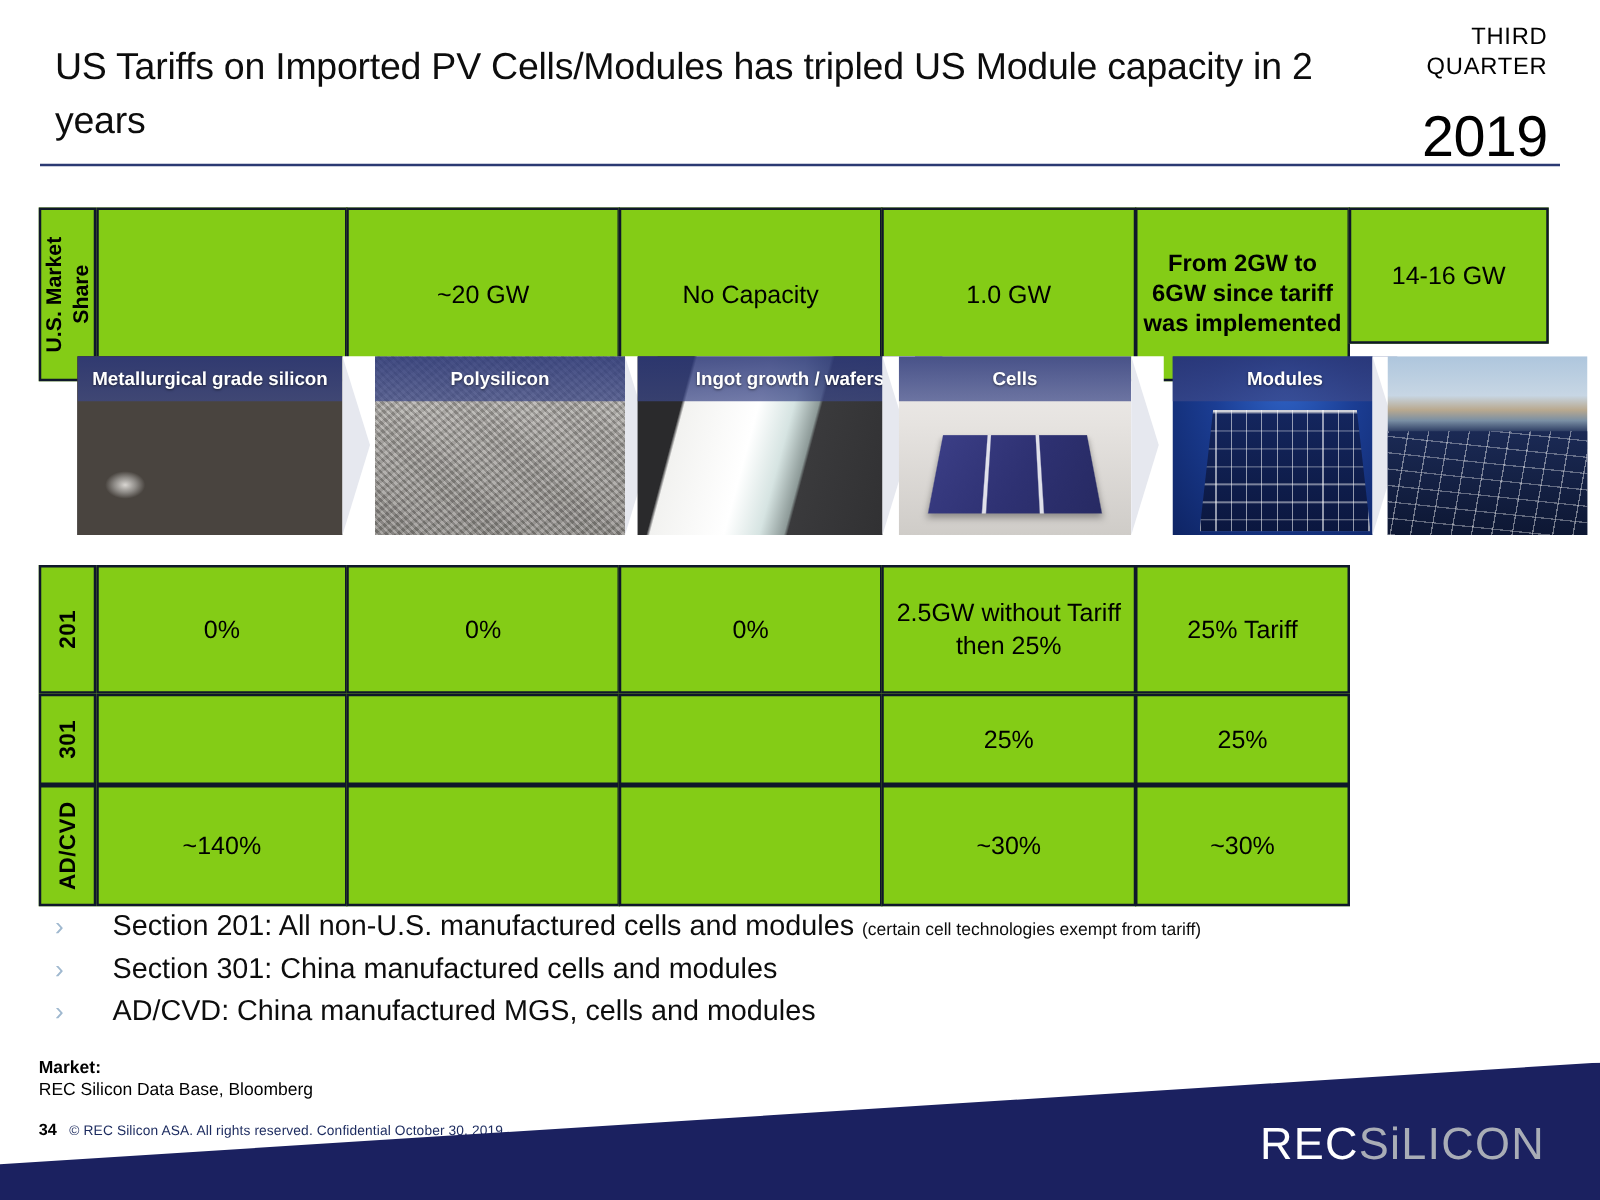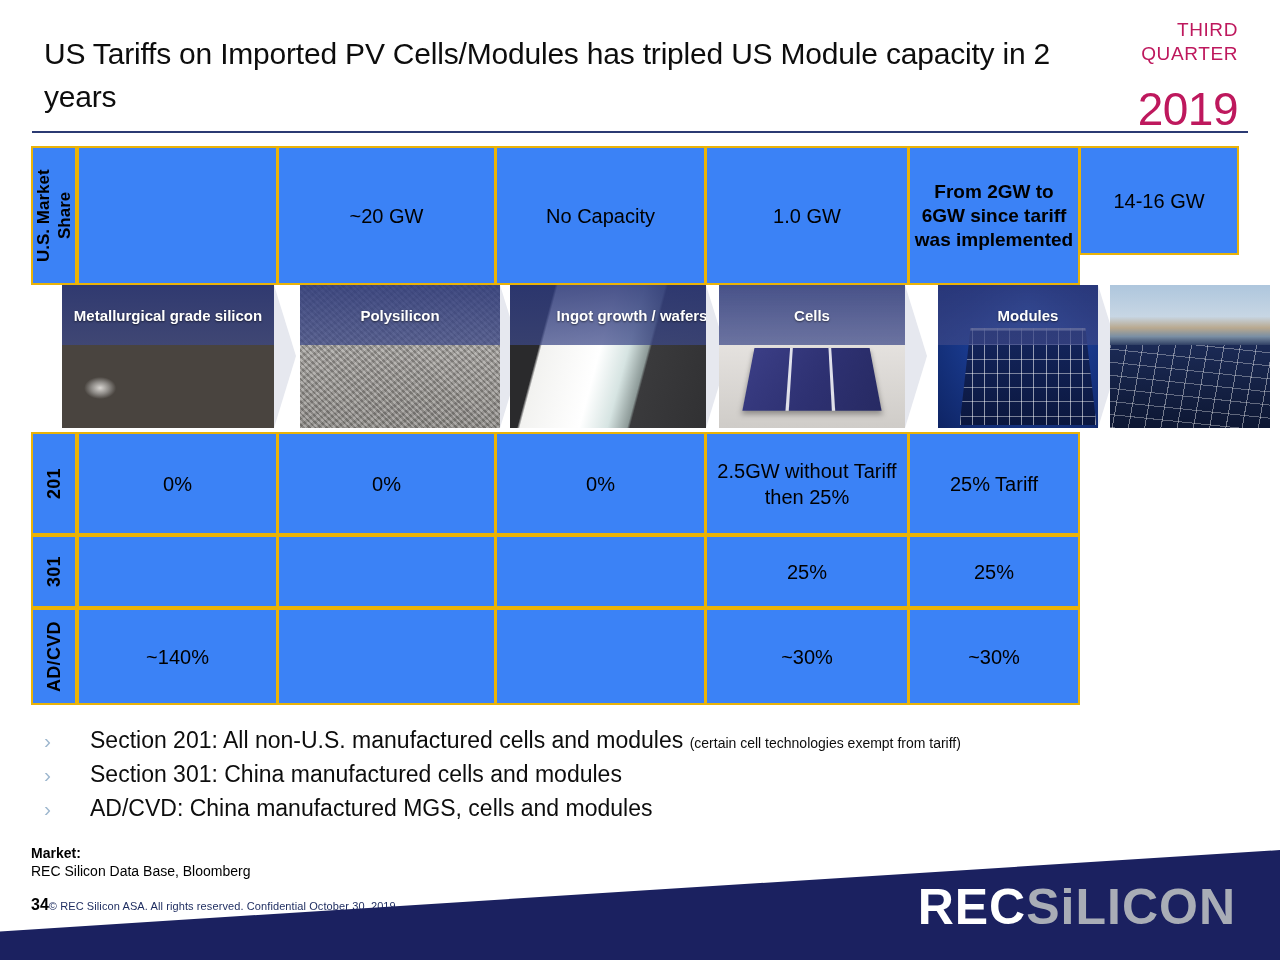--- a/index.html
+++ b/index.html
@@ -28,21 +28,21 @@
     font-size: 30px;
     line-height: 43px;
     font-weight: 400;
     color: #0d0d0d;
     letter-spacing: -0.2px;
   }
   #quarter-block {
     position: absolute;
     right: 42px; top: 18px;
     text-align: right;
-    color: #be185d;
+    color: #000000;
   }
   #quarter-line1, #quarter-line2 {
     font-size: 19px;
     line-height: 24px;
     letter-spacing: 0.6px;
   }
   #quarter-year {
     font-size: 46px;
     line-height: 50px;
     font-weight: 400;
@@ -56,29 +56,30 @@
   }
 
   
   #tariff-table {
     position: absolute;
     left: 31px; top: 146px;
   }
   .cell {
     position: absolute;
     box-sizing: border-box;
-    border: 2px solid #eab308;
-    background: #3b82f6;
+    border: 2px solid #0f172a;
+    background: #84cc16;
     display: flex;
     align-items: center;
     justify-content: center;
     text-align: center;
     font-size: 20px;
     line-height: 26px;
     padding: 2px 4px;
+    margin-top: 20px;
   }
   .cell.bold { font-weight: bold; font-size: 19px; line-height: 24px; }
   .cell.vertical {
     writing-mode: vertical-rl;
     transform: rotate(180deg);
     font-weight: bold;
     font-size: 18px;
     letter-spacing: 0.3px;
     line-height: 20px;
   }
@@ -102,21 +103,21 @@
     top: 0; height: 143px;
     overflow: hidden;
   }
   .stage-img {
     position: absolute;
     left: 0; top: 0; right: 0; bottom: 0;
   }
   .stage-label {
     position: absolute;
     left: 0; right: 0; top: 0;
-    height: 60px;
+    height: 36px;
     display: flex;
     align-items: center;
     justify-content: center;
     text-align: center;
     color: #ffffff;
     font-weight: bold;
     font-size: 15px;
     line-height: 17px;
     text-shadow: 0 1px 2px rgba(0,0,0,.55);
     background: linear-gradient(180deg, rgba(44,56,120,.86) 0%, rgba(60,72,136,.72) 100%);
@@ -239,36 +240,36 @@
   }
   #sources-label { font-size: 14px; font-weight: bold; line-height: 18px; }
   #sources-text  { font-size: 14px; line-height: 18px; }
 
   #footline {
     position: absolute;
     left: 31px; top: 896px;
     display: flex;
     align-items: baseline;
   }
-  #page-number { font-size: 16px; font-weight: bold; }
+  #page-number { font-size: 13px; font-weight: bold; margin-right: 10px; }
   #copyright   { font-size: 11px; color: #1b2a5e; letter-spacing: .1px; }
 
   
   #brand-band {
     position: absolute;
     left: 0; bottom: 0; width: 1280px; height: 110px;
     background: #1b2160;
     clip-path: polygon(0% 74%, 100% 0%, 100% 100%, 0% 100%);
   }
   #brand-logo {
     position: absolute;
     right: 44px; bottom: 24px;
-    font-size: 50px;
+    font-size: 36px;
     letter-spacing: 1px;
-    font-weight: 700;
+    font-weight: 400;
   }
   #brand-rec { color: #ffffff; }
   #brand-silicon { color: #a9adb6; }
 </style>
 </head>
 <body>
 
 <div id="slide-header">
   <div id="title-block">
     <div id="slide-title">US Tariffs on Imported PV Cells/Modules has tripled US Module capacity in 2 years</div>

